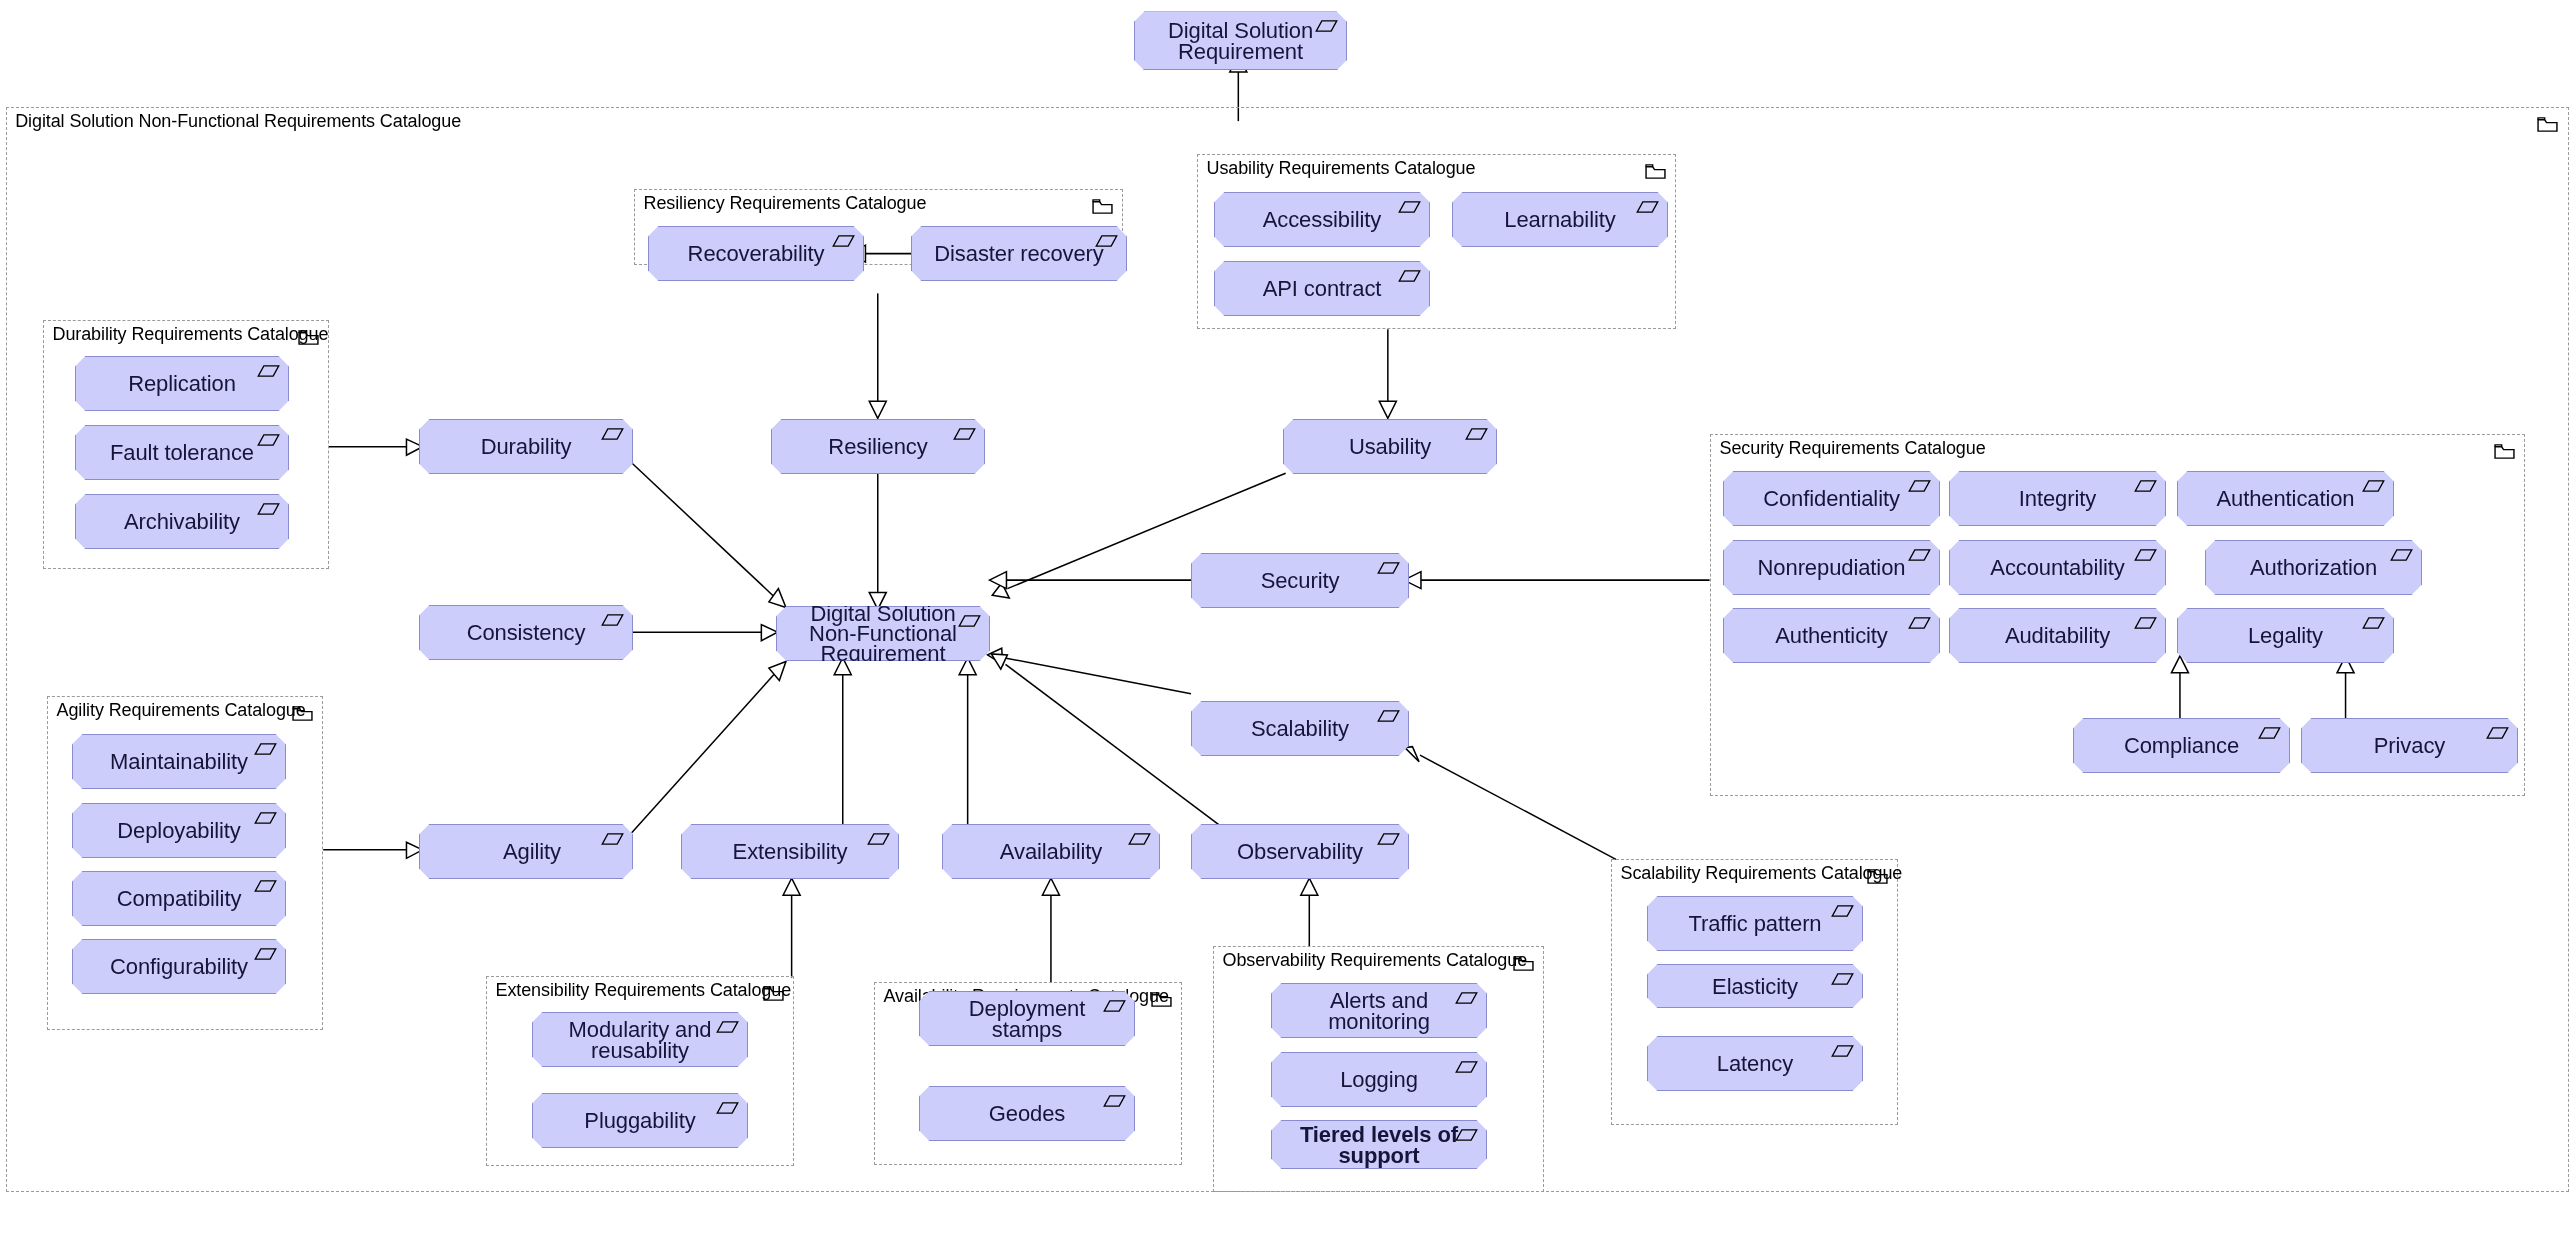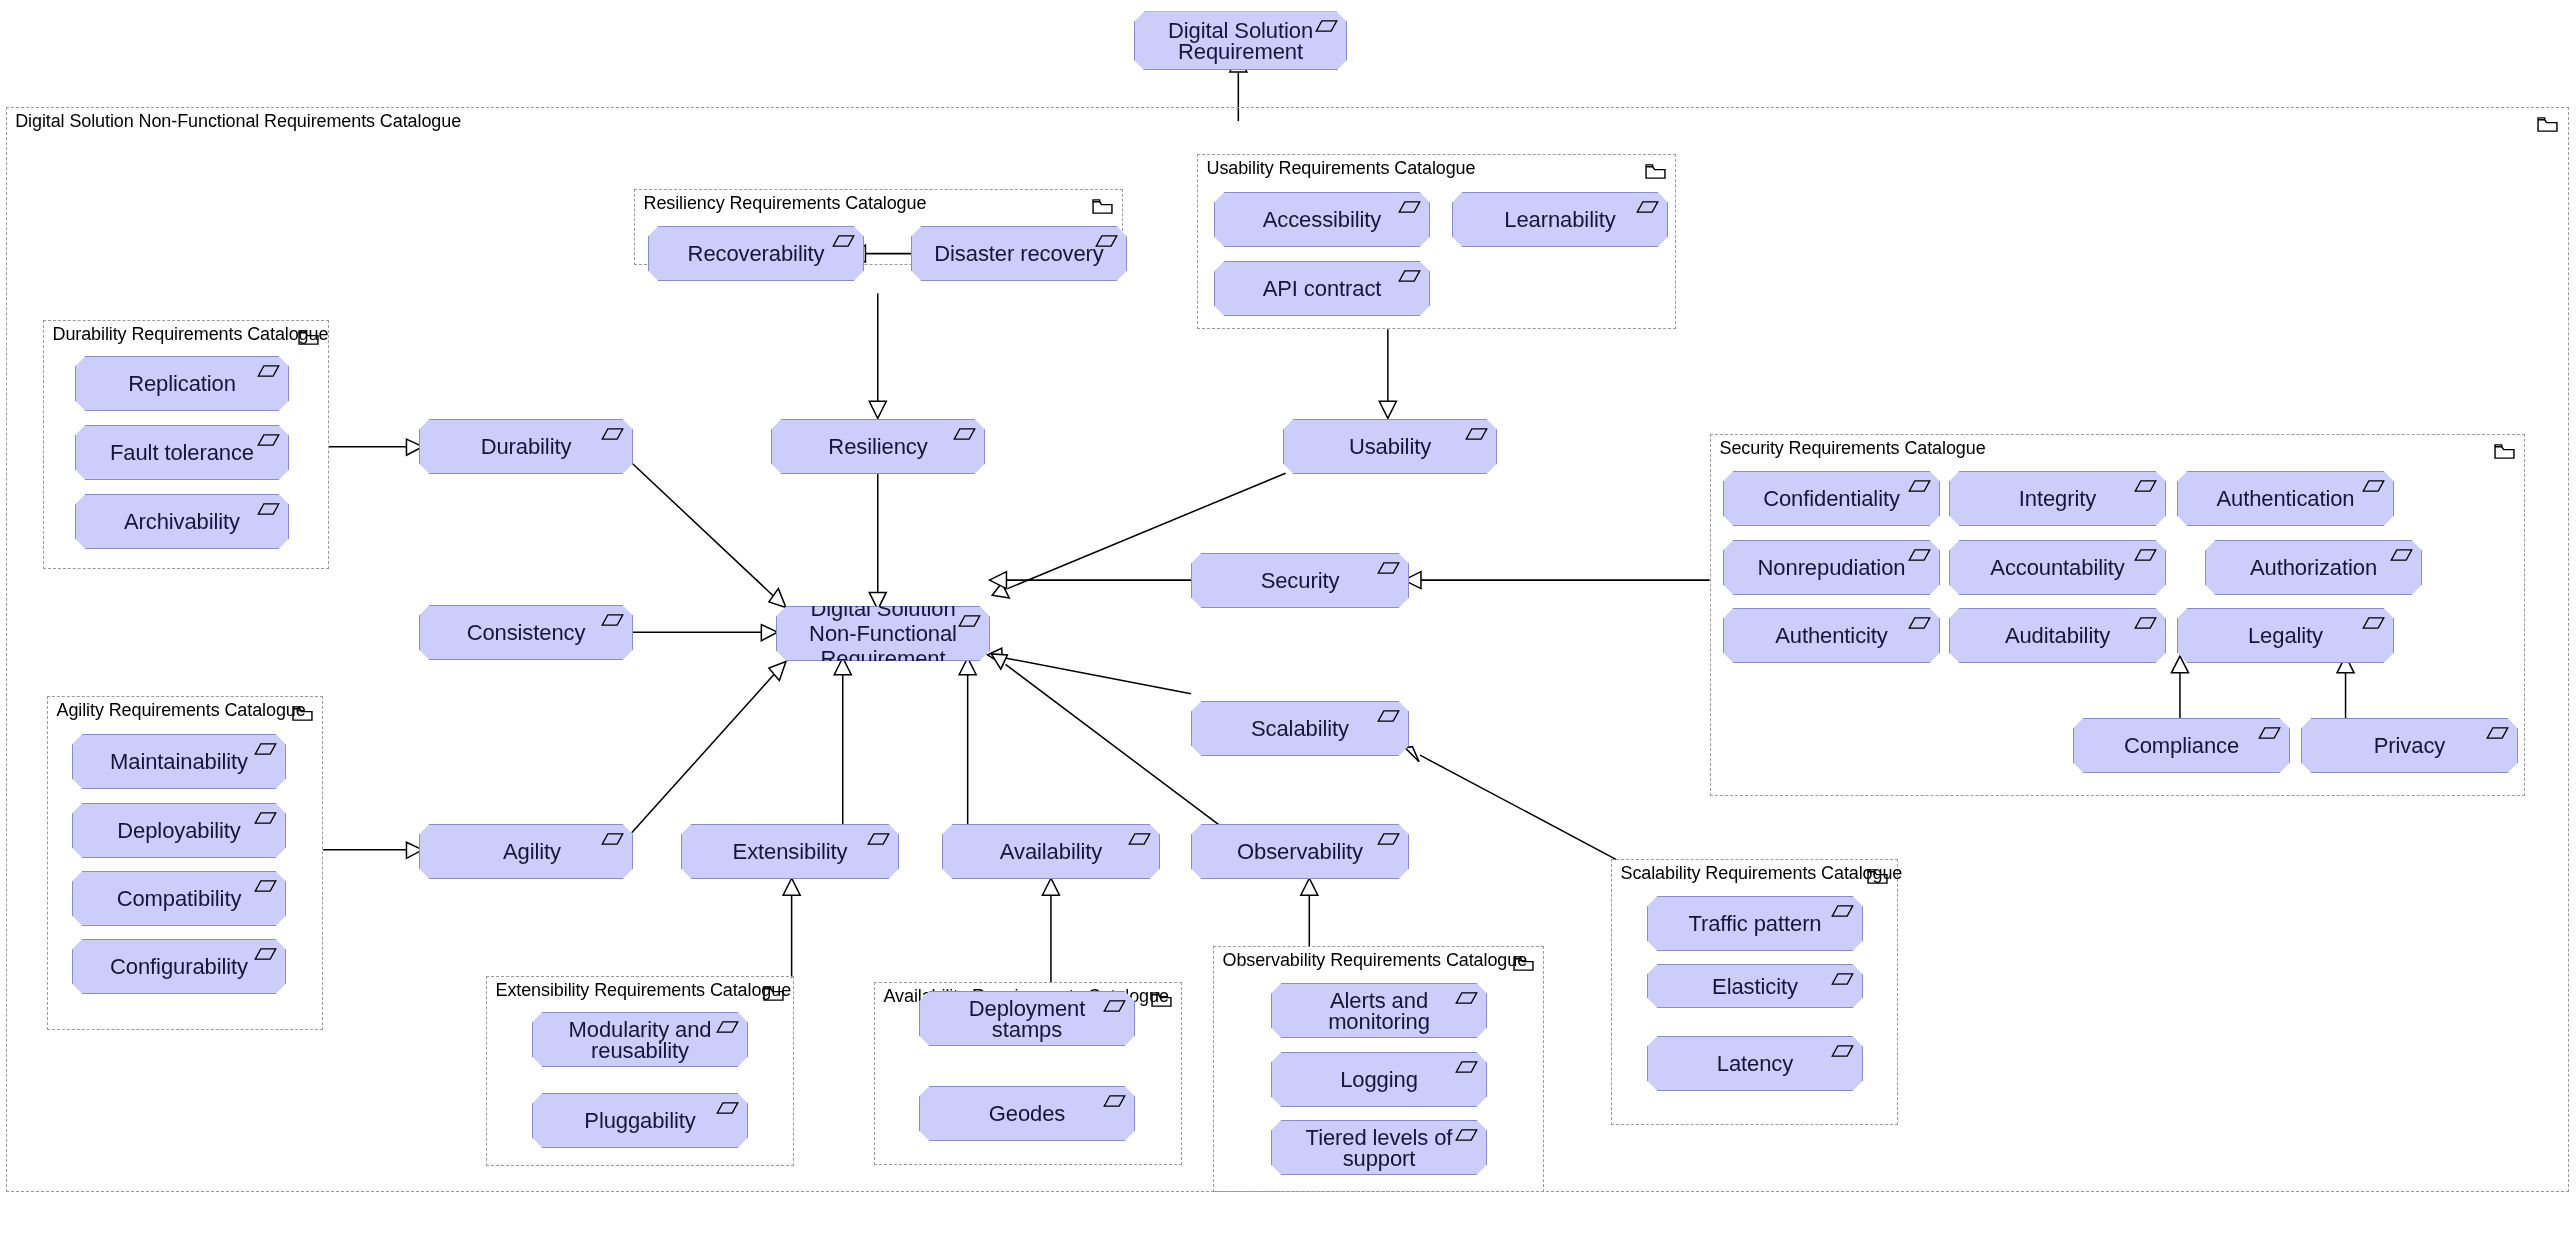--- a/index.html
+++ b/index.html
@@ -418,21 +418,21 @@
     <svg class="req-icon" viewBox="0 0 24 15">
         <polygon points="7,2 23,2 17,13 1,13" fill="none" stroke="#000" stroke-width="1.4"></polygon>
       </svg>
   </div>
   <div class="req" style="left:1271px; top:1052px; width:216px; height:55px;">
     <span class="req-label">Logging</span>
     <svg class="req-icon" viewBox="0 0 24 15">
         <polygon points="7,2 23,2 17,13 1,13" fill="none" stroke="#000" stroke-width="1.4"></polygon>
       </svg>
   </div>
-  <div class="req" style="left:1271px; top:1120px; width:216px; height:55px;">
+  <div class="req" style="left:1271px; top:1120px; width:216px; height:49px;font-weight:bold;">
     <span class="req-label">Tiered levels of support</span>
     <svg class="req-icon" viewBox="0 0 24 15">
         <polygon points="7,2 23,2 17,13 1,13" fill="none" stroke="#000" stroke-width="1.4"></polygon>
       </svg>
   </div>
 
   <div class="group" style="left:1611px; top:859px; width:287px; height:266px;">
     <span class="group-label">Scalability Requirements Catalogue</span>
     <svg class="folder-icon" viewBox="0 0 22 18">
       <path d="M1 4 L8 4 L10 7 L21 7 L21 16 L1 16 Z" fill="none" stroke="#000" stroke-width="1.5"></path>
@@ -513,21 +513,21 @@
       </svg>
   </div>
   <div class="req" style="left:1191px; top:824px; width:218px; height:55px;">
     <span class="req-label">Observability</span>
     <svg class="req-icon" viewBox="0 0 24 15">
         <polygon points="7,2 23,2 17,13 1,13" fill="none" stroke="#000" stroke-width="1.4"></polygon>
       </svg>
   </div>
 
   <div class="req" style="left:776px; top:606px; width:214px; height:55px;">
-    <span class="req-label" style="line-height:25px;">
+    <span class="req-label" style="line-height:20px;">
       <span>Digital Solution Non-Functional</span><br>
       <span>Requirement</span>
     </span>
     <svg class="req-icon" viewBox="0 0 24 15">
         <polygon points="7,2 23,2 17,13 1,13" fill="none" stroke="#000" stroke-width="1.4"></polygon>
       </svg>
   </div>
 
 </div>
 

